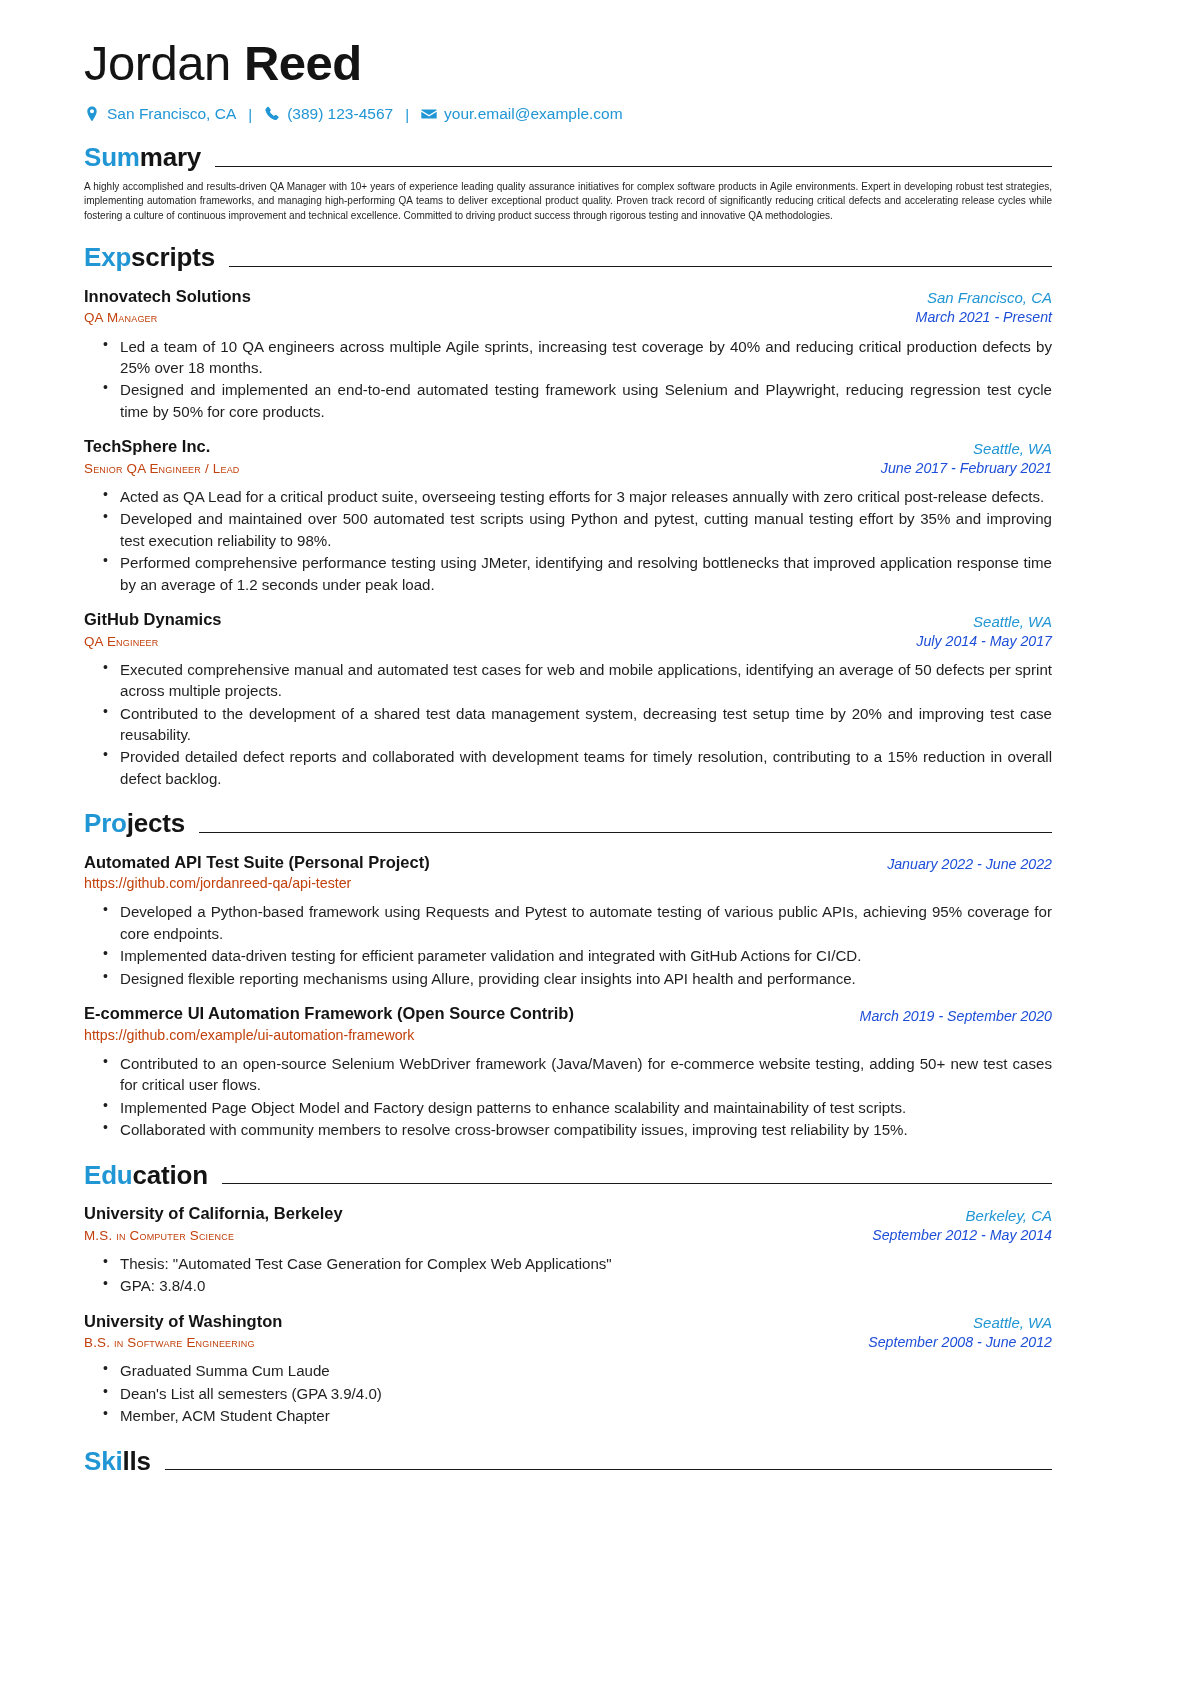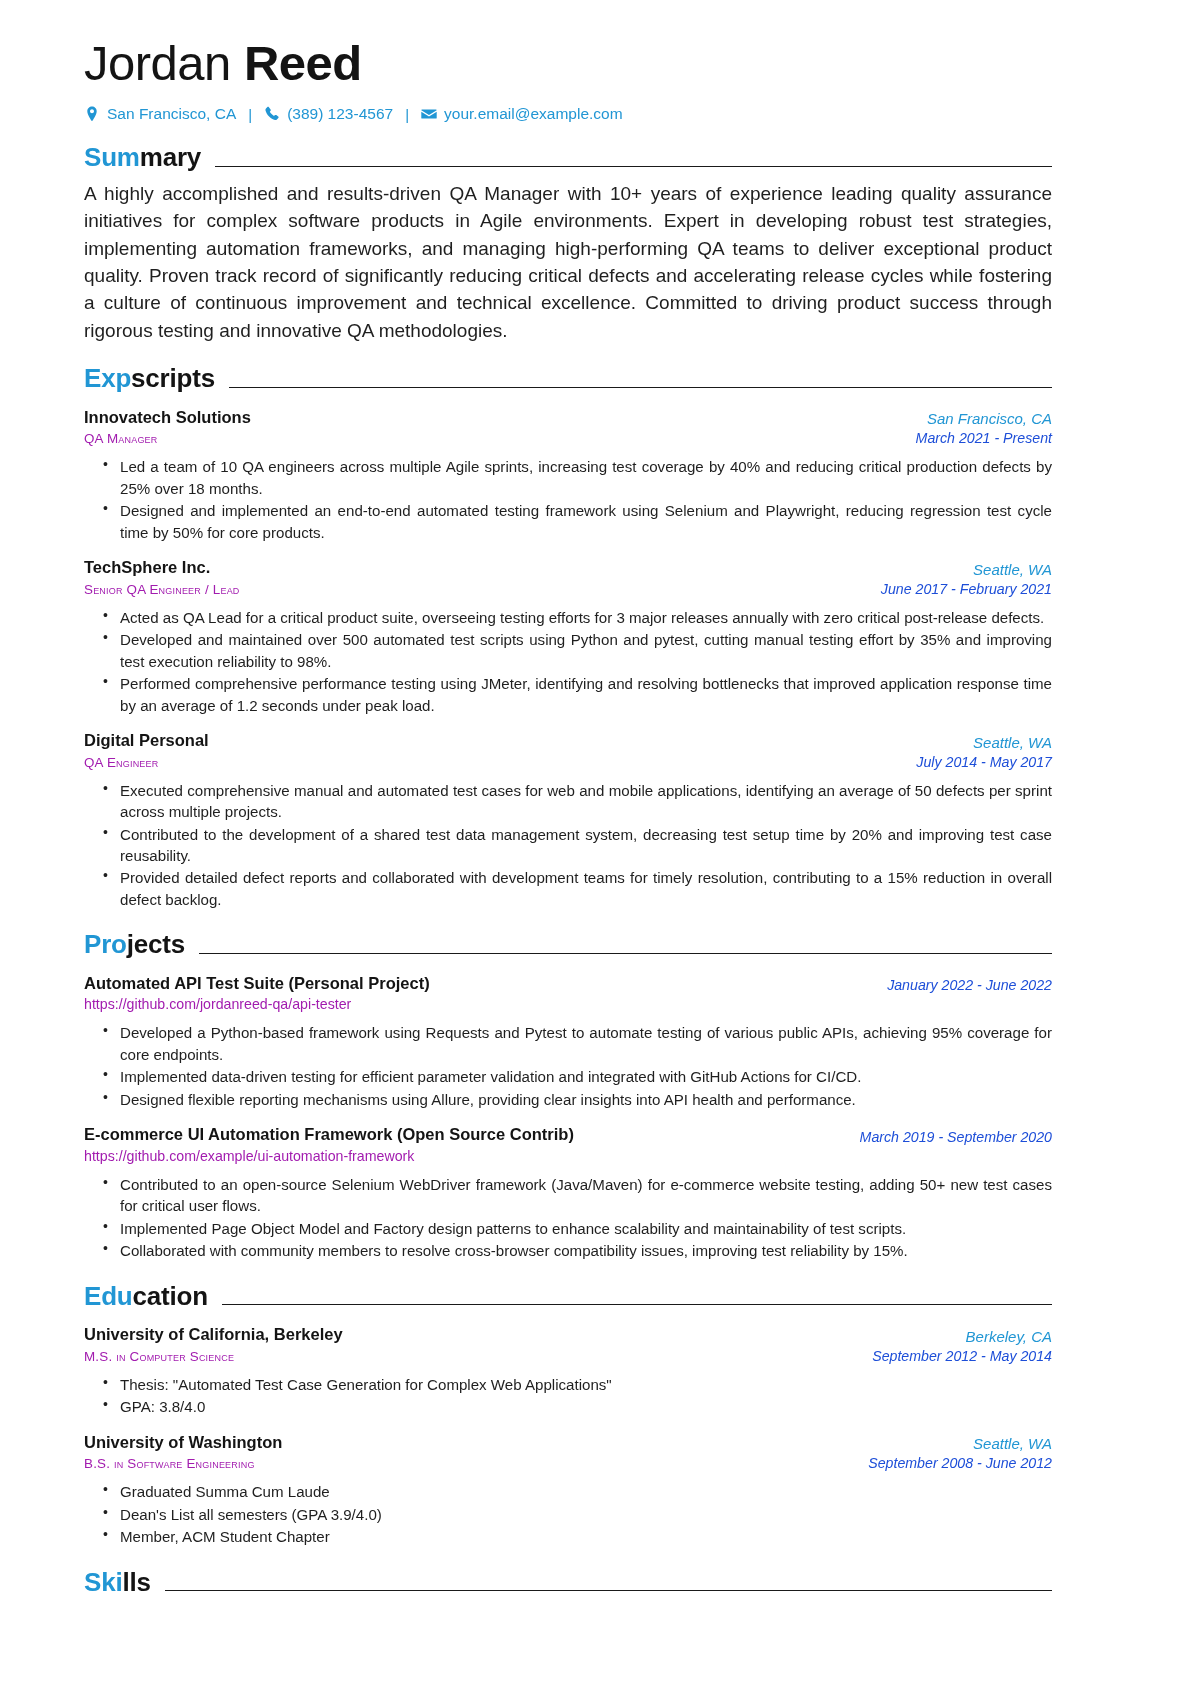--- a/index.html
+++ b/index.html
@@ -83,21 +83,21 @@
   }
   .sec-title .hl { color: #2196d4; }
   .sec-rule {
     flex: 1 1 auto;
     border-bottom: 1.6px solid #1a1a1a;
     margin-bottom: 5px;
   }
 
   
   .summary {
-    font-size: 19px;
+    font-size: 10px;
     line-height: 1.44;
     text-align: justify;
     color: #1f1f1f;
     margin-top: 8px;
   }
 
   
   .entry { margin-top: 14px; }
   .entry-row {
     display: flex;
@@ -120,21 +120,21 @@
   }
   .entry-row2 {
     display: flex;
     justify-content: space-between;
     align-items: baseline;
     gap: 14px;
     margin-top: 3px;
   }
   .entry-sub {
     font-size: 13.4px;
-    color: #a21caf;
+    color: #c2410c;
     font-variant: small-caps;
     letter-spacing: 0.2px;
     line-height: 1.2;
   }
   .entry-sub.link {
     font-variant: normal;
     font-size: 14.2px;
     letter-spacing: 0;
   }
   .entry-date {
@@ -249,21 +249,21 @@
       </div>
       <ul class="bullets">
         <li>Acted as QA Lead for a critical product suite, overseeing testing efforts for 3 major releases annually with zero critical post-release defects.</li>
         <li>Developed and maintained over 500 automated test scripts using Python and pytest, cutting manual testing effort by 35% and improving test execution reliability to 98%.</li>
         <li>Performed comprehensive performance testing using JMeter, identifying and resolving bottlenecks that improved application response time by an average of 1.2 seconds under peak load.</li>
       </ul>
     </div>
 
     <div class="entry">
       <div class="entry-row">
-        <div class="entry-title">Digital Personal</div>
+        <div class="entry-title">GitHub Dynamics</div>
         <div class="entry-loc">Seattle, WA</div>
       </div>
       <div class="entry-row2">
         <div class="entry-sub">QA Engineer</div>
         <div class="entry-date">July 2014 - May 2017</div>
       </div>
       <ul class="bullets">
         <li>Executed comprehensive manual and automated test cases for web and mobile applications, identifying an average of 50 defects per sprint across multiple projects.</li>
         <li>Contributed to the development of a shared test data management system, decreasing test setup time by 20% and improving test case reusability.</li>
         <li>Provided detailed defect reports and collaborated with development teams for timely resolution, contributing to a 15% reduction in overall defect backlog.</li>

